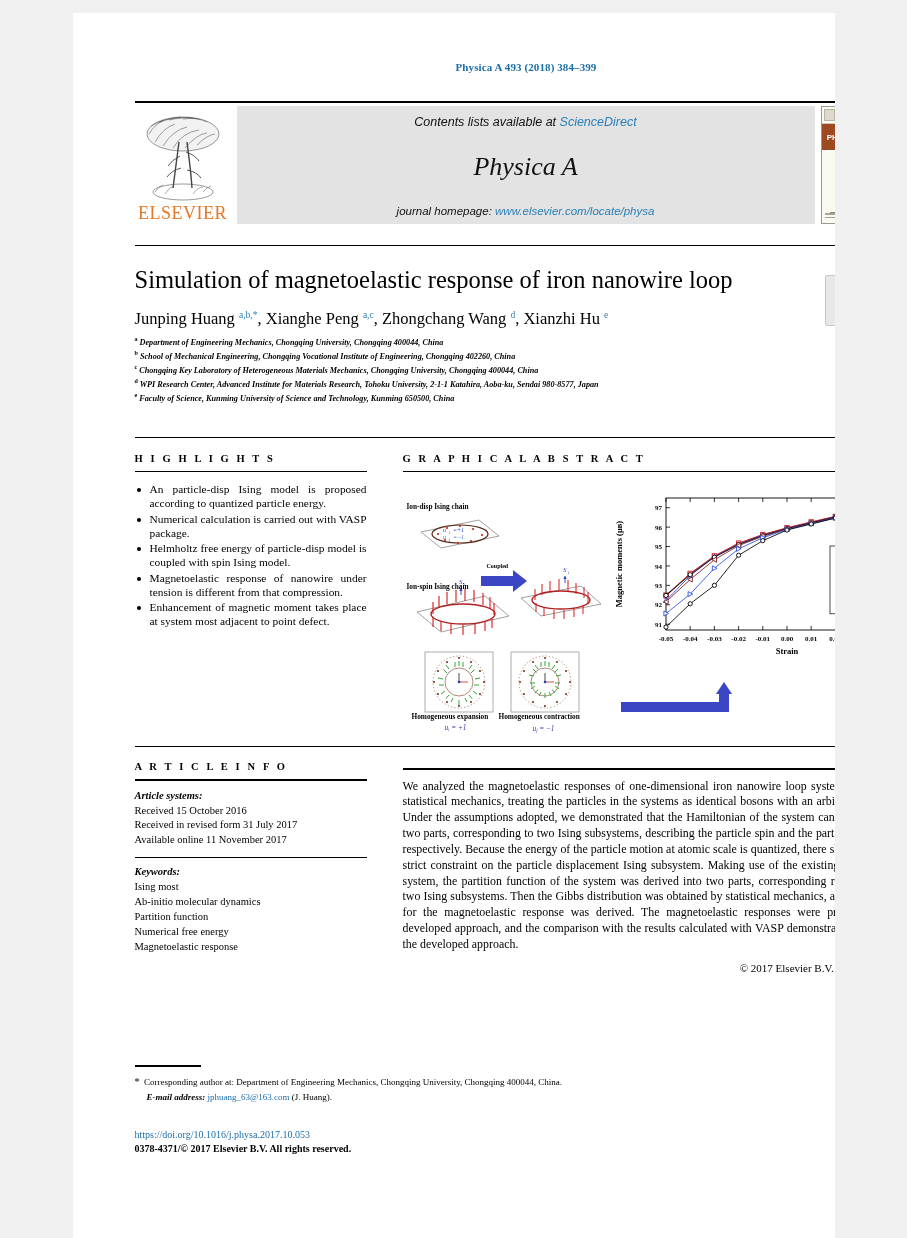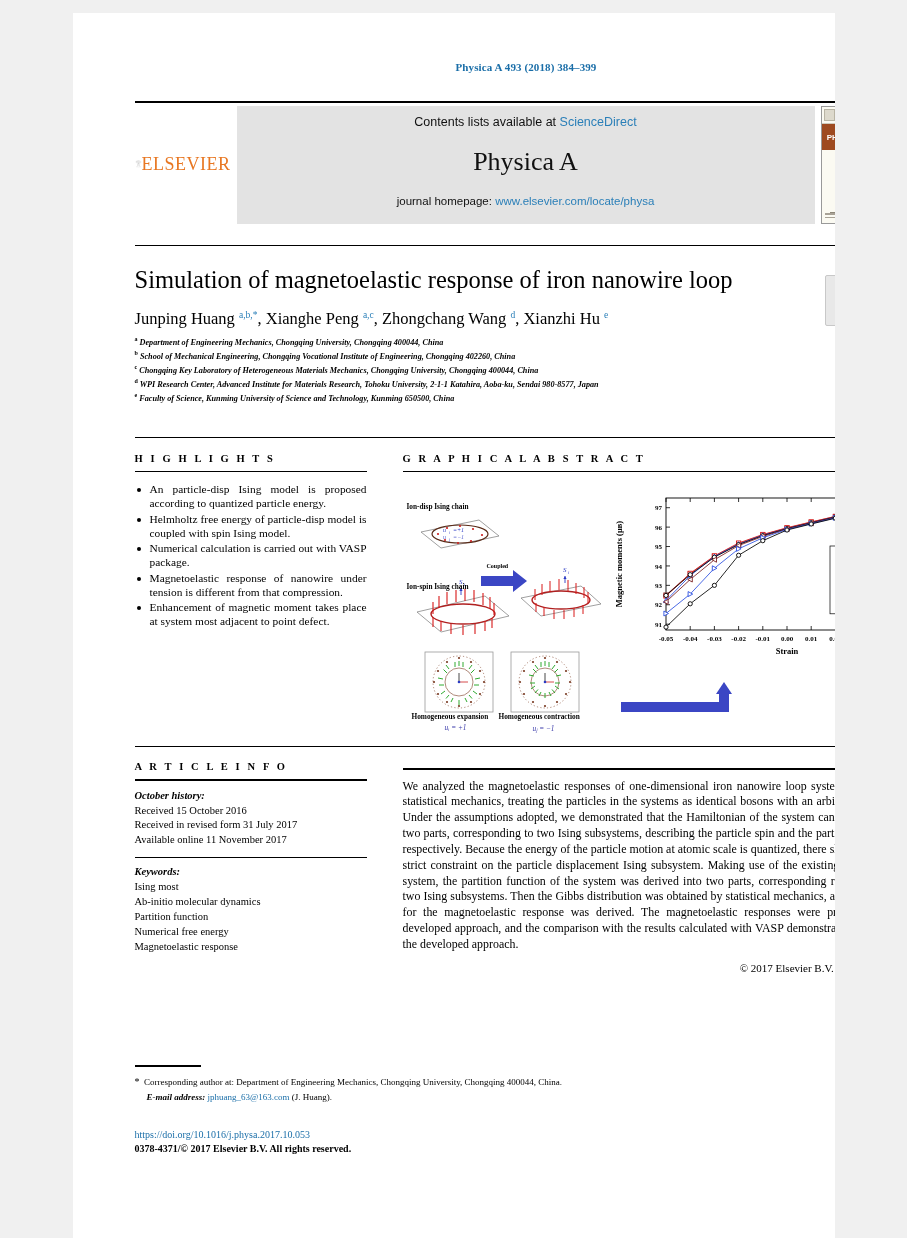--- a/index.html
+++ b/index.html
@@ -12,31 +12,31 @@
   .runhead{
     position:absolute;top:48px;left:0;width:907px;text-align:center;
     font-family:"Liberation Serif",serif;font-weight:bold;font-size:11px;color:#1a6ea8;
     letter-spacing:0.1px;
   }
   
   .masthead{position:absolute;left:62px;top:88px;width:786px;}
   .mast-rule{height:2px;background:#000;width:786px;}
   .mast-body{display:flex;align-items:stretch;margin-top:3px;height:118px;}
   .elsevier-logo{
-    width:96px;flex:0 0 96px;display:flex;flex-direction:row;align-items:center;
+    width:96px;flex:0 0 96px;display:flex;flex-direction:column;align-items:center;
     justify-content:flex-end;padding-bottom:2px;
   }
   .tree-svg{display:block;}
   .elsevier-word{
     font-family:"Liberation Serif",serif;font-size:18px;letter-spacing:0.5px;
     color:#E87722;font-weight:400;line-height:1;
   }
   .mast-center{
     flex:1;background:#e3e3e3;display:flex;flex-direction:column;
-    align-items:center;justify-content:space-between;padding:9px 0 17px 0;margin:0 6px;
+    align-items:center;justify-content:space-between;padding:9px 0 7px 0;margin:0 6px;font-style:italic;
   }
   .contents-line{font-family:"Liberation Sans",sans-serif;font-size:12.5px;color:#111;}
   .contents-line .sd{color:#2a7fb8;}
   .journal-name{font-family:"Liberation Serif",serif;font-size:26px;color:#111;}
   .homepage-line{font-family:"Liberation Sans",sans-serif;font-size:11.5px;color:#111;}
   .homepage-line .url{color:#2a7fb8;}
   .cover-thumb{
     width:98px;flex:0 0 98px;border:1px solid #999;background:#fbfaf2;position:relative;
     overflow:hidden;
   }
@@ -226,22 +226,22 @@
       <div class="affil"><sup>e</sup> Faculty of Science, Kunming University of Science and Technology, Kunming 650500, China</div>
     </div>
 
   <div class="hr-full" style="top:424px;"></div>
 
   <div class="col-left" style="top:440px;">
     <div class="sec-head">H I G H L I G H T S</div>
     <div class="sec-rule"></div>
     <ul class="hl-list">
         <li class="hl-item">An particle-disp Ising model is proposed according to quantized particle energy.</li>
+        <li class="hl-item">Numerical calculation is carried out with VASP package.</li>
         <li class="hl-item">Helmholtz free energy of particle-disp model is coupled with spin Ising model.</li>
-        <li class="hl-item">Numerical calculation is carried out with VASP package.</li>
         <li class="hl-item">Magnetoelastic response of nanowire under tension is different from that compression.</li>
         <li class="hl-item">Enhancement of magnetic moment takes place at system most adjacent to point defect.</li>
       </ul>
   </div>
 
   <div class="col-right" style="top:440px;">
     <div class="sec-head">G R A P H I C A L   A B S T R A C T</div>
     <div class="sec-rule"></div>
 
     <div class="ga-body">
@@ -711,21 +711,21 @@
       </svg>
     </div>
   </div>
 
   <div class="hr-full" style="top:733px;"></div>
 
   <div class="col-left" style="top:748px;">
     <div class="sec-head">A R T I C L E   I N F O</div>
     <div class="sec-rule thick"></div>
     <div class="ai-block" style="margin-top:8px;">
-      <div class="ai-head">October history:</div>
+      <div class="ai-head">Article systems:</div>
       <div id="history-list">
           <div>Received 15 October 2016</div>
           <div>Received in revised form 31 July 2017</div>
           <div>Available online 11 November 2017</div>
         </div>
     </div>
     <div class="kw-rule"></div>
     <div class="ai-block">
       <div class="ai-head">Keywords:</div>
       <div id="keywords-list">

